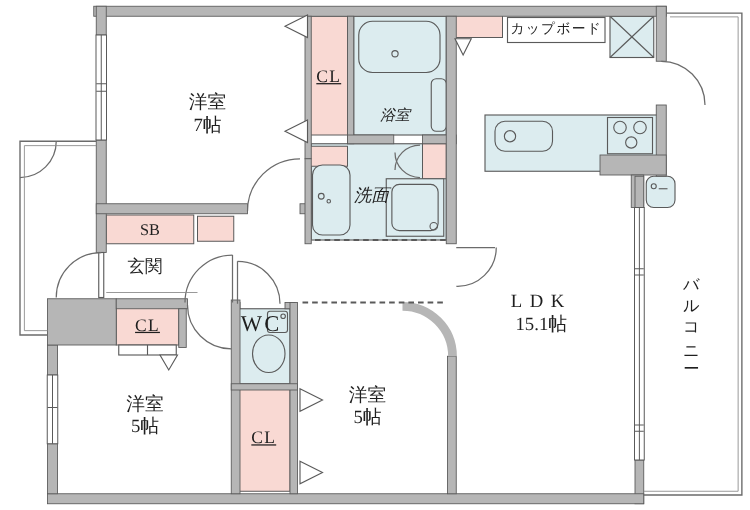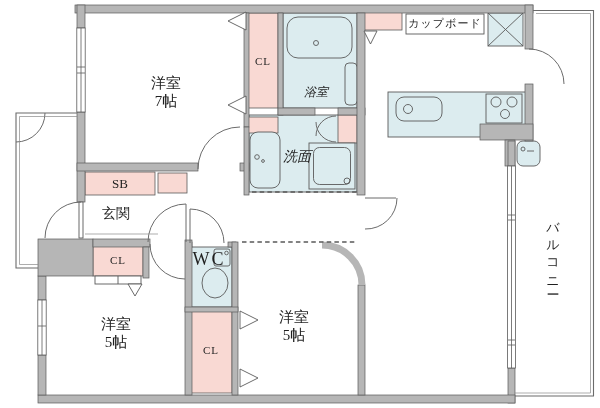--- a/index.html
+++ b/index.html
@@ -20,21 +20,21 @@
   .thin2{fill:none;stroke:#8a8a8a;stroke-width:.7;}
   .dash{fill:none;stroke:#5a5a5a;stroke-width:1.5;stroke-dasharray:4.5 3.2;}
   .winframe{fill:#fff;stroke:var(--wall-line);stroke-width:.8;}
   .winline{stroke:var(--wall-line);stroke-width:.8;}
   .tri{fill:#fff;stroke:var(--wall-line);stroke-width:.9;}
   .curvewall{fill:none;stroke:var(--wall);stroke-width:7;}
   .lbl{position:absolute;transform:translate(-50%,-50%);color:var(--text);
        font-size:15px;line-height:1.22;text-align:center;white-space:nowrap;}
   .lbl.small{font-size:13px;text-align:right;}
   .lbl.tiny{font-size:11px;letter-spacing:1px;}
-  .lbl.cl{font-size:11px;letter-spacing:1px;}
+  .lbl.cl{font-size:14px;letter-spacing:1px;text-decoration:underline;}
   .lbl.wc{font-size:18px;letter-spacing:2px;}
   .lbl.ldk .t{letter-spacing:6px;}
   .lbl.vert{writing-mode:vertical-rl;text-orientation:upright;font-size:13px;
             letter-spacing:4px;line-height:1;}
 </style>
 </head>
 <body>
 
 <div id="plan">
 <svg width="600" height="408" viewBox="0 0 600 408">
@@ -175,20 +175,24 @@
   </g>
 </svg>
 
   <div class="lbl" style="left:166px;top:92px;">
     <div>洋室</div>
     <div>7帖</div>
   </div>
   <div class="lbl" style="left:316px;top:92px;font-size:12px;font-style:italic;">浴室</div>
   <div class="lbl" style="left:297px;top:157px;font-size:14px;font-style:italic;">洗面</div>
   <div class="lbl tiny" style="left:445px;top:24px;">カップボード</div>
+  <div class="lbl ldk" style="left:433px;top:251px;">
+    <div class="t">LDK</div>
+    <div>15.1帖</div>
+  </div>
   <div class="lbl vert" style="left:553px;top:252px;">バルコニー</div>
   <div class="lbl" style="left:116px;top:214px;font-size:14px;">玄関</div>
   <div class="lbl small" style="left:120px;top:184px;">SB</div>
   <div class="lbl cl" style="left:263px;top:62px;">CL</div>
   <div class="lbl cl" style="left:118px;top:261px;">CL</div>
   <div class="lbl cl" style="left:211px;top:351px;">CL</div>
   <div class="lbl wc" style="left:209px;top:260px;">WC</div>
   <div class="lbl" style="left:294px;top:326px;">
     <div>洋室</div>
     <div>5帖</div>

